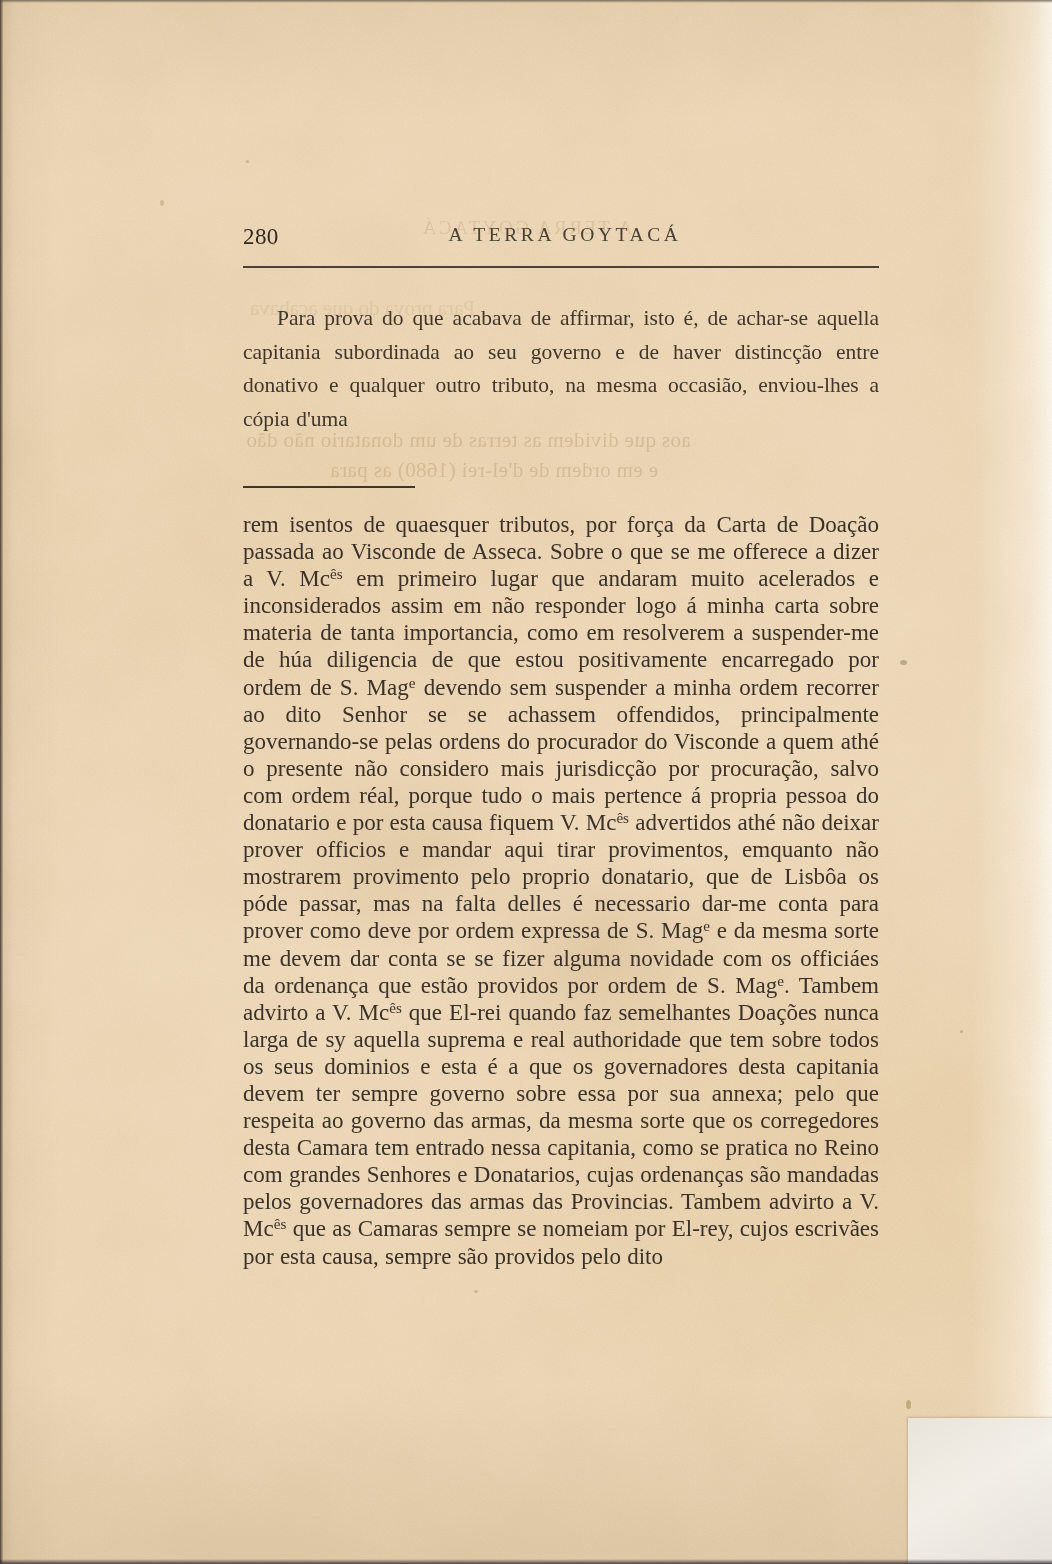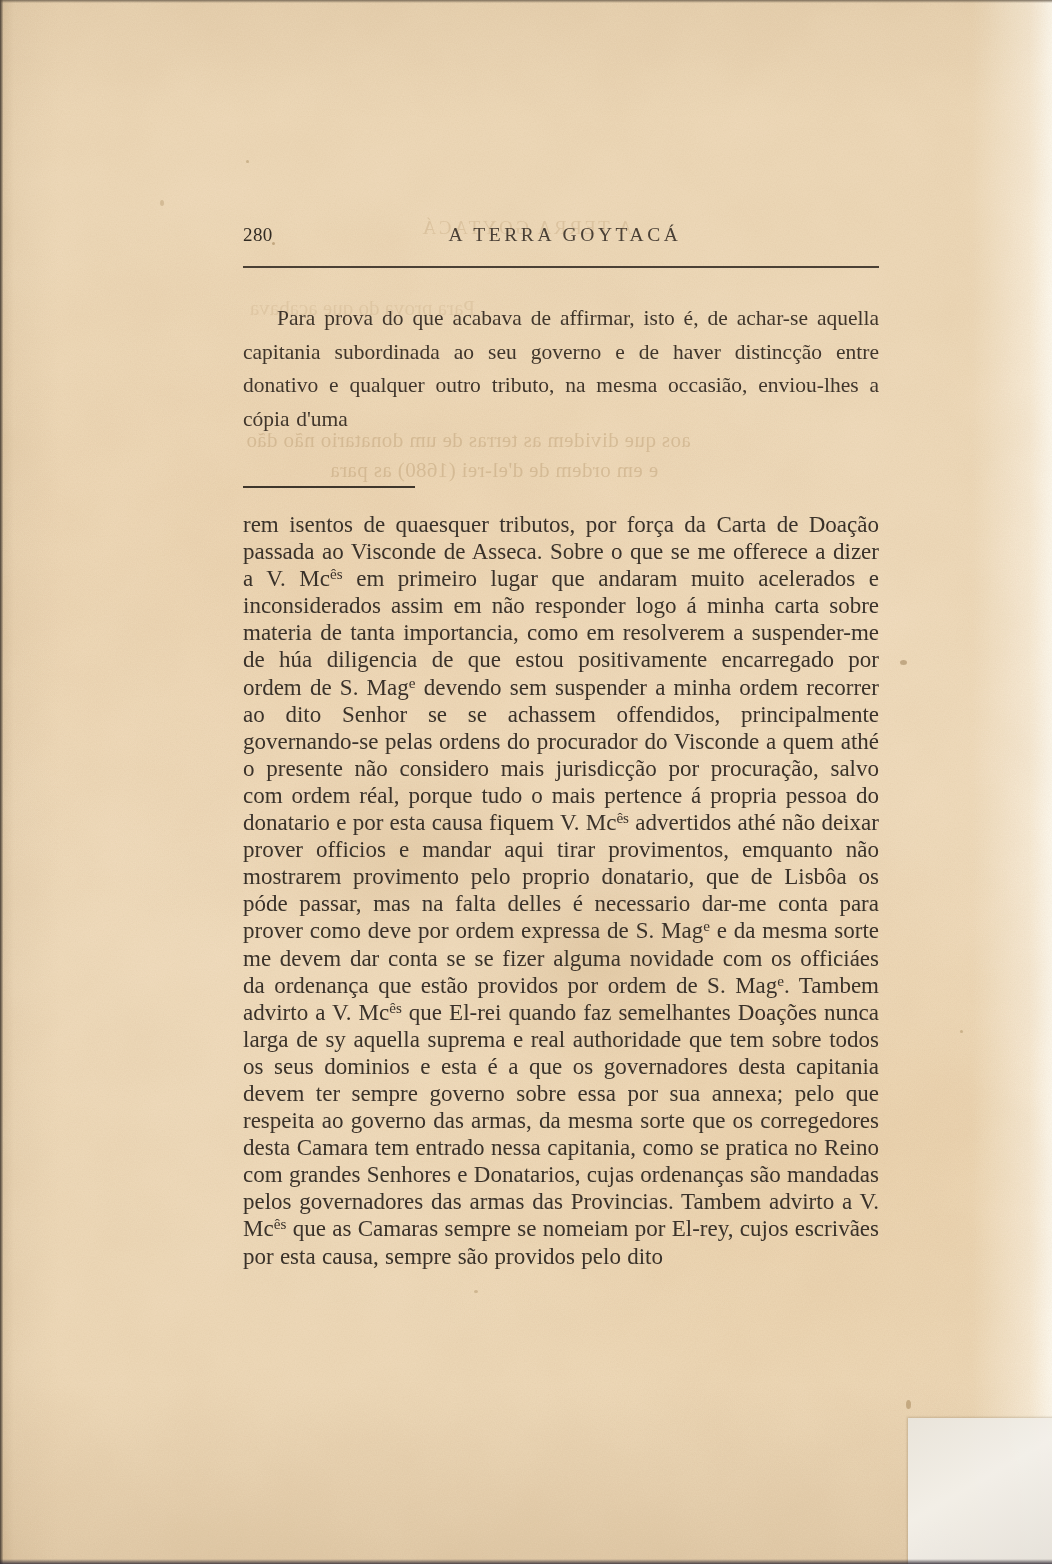--- a/index.html
+++ b/index.html
@@ -91,21 +91,21 @@
 
   .running-head {
     position: relative;
     height: 46px;
     margin-top: 214px;
   }
   .folio {
     position: absolute;
     left: 0;
     top: 10px;
-    font-size: 19px;
+    font-size: 23px;
     letter-spacing: 0.4px;
     color: #312a22;
   }
   .head-title {
     text-align: center;
     font-size: 19.5px;
     letter-spacing: 3.6px;
     color: #4a4036;
     padding-left: 8px;
     padding-top: 10px;

